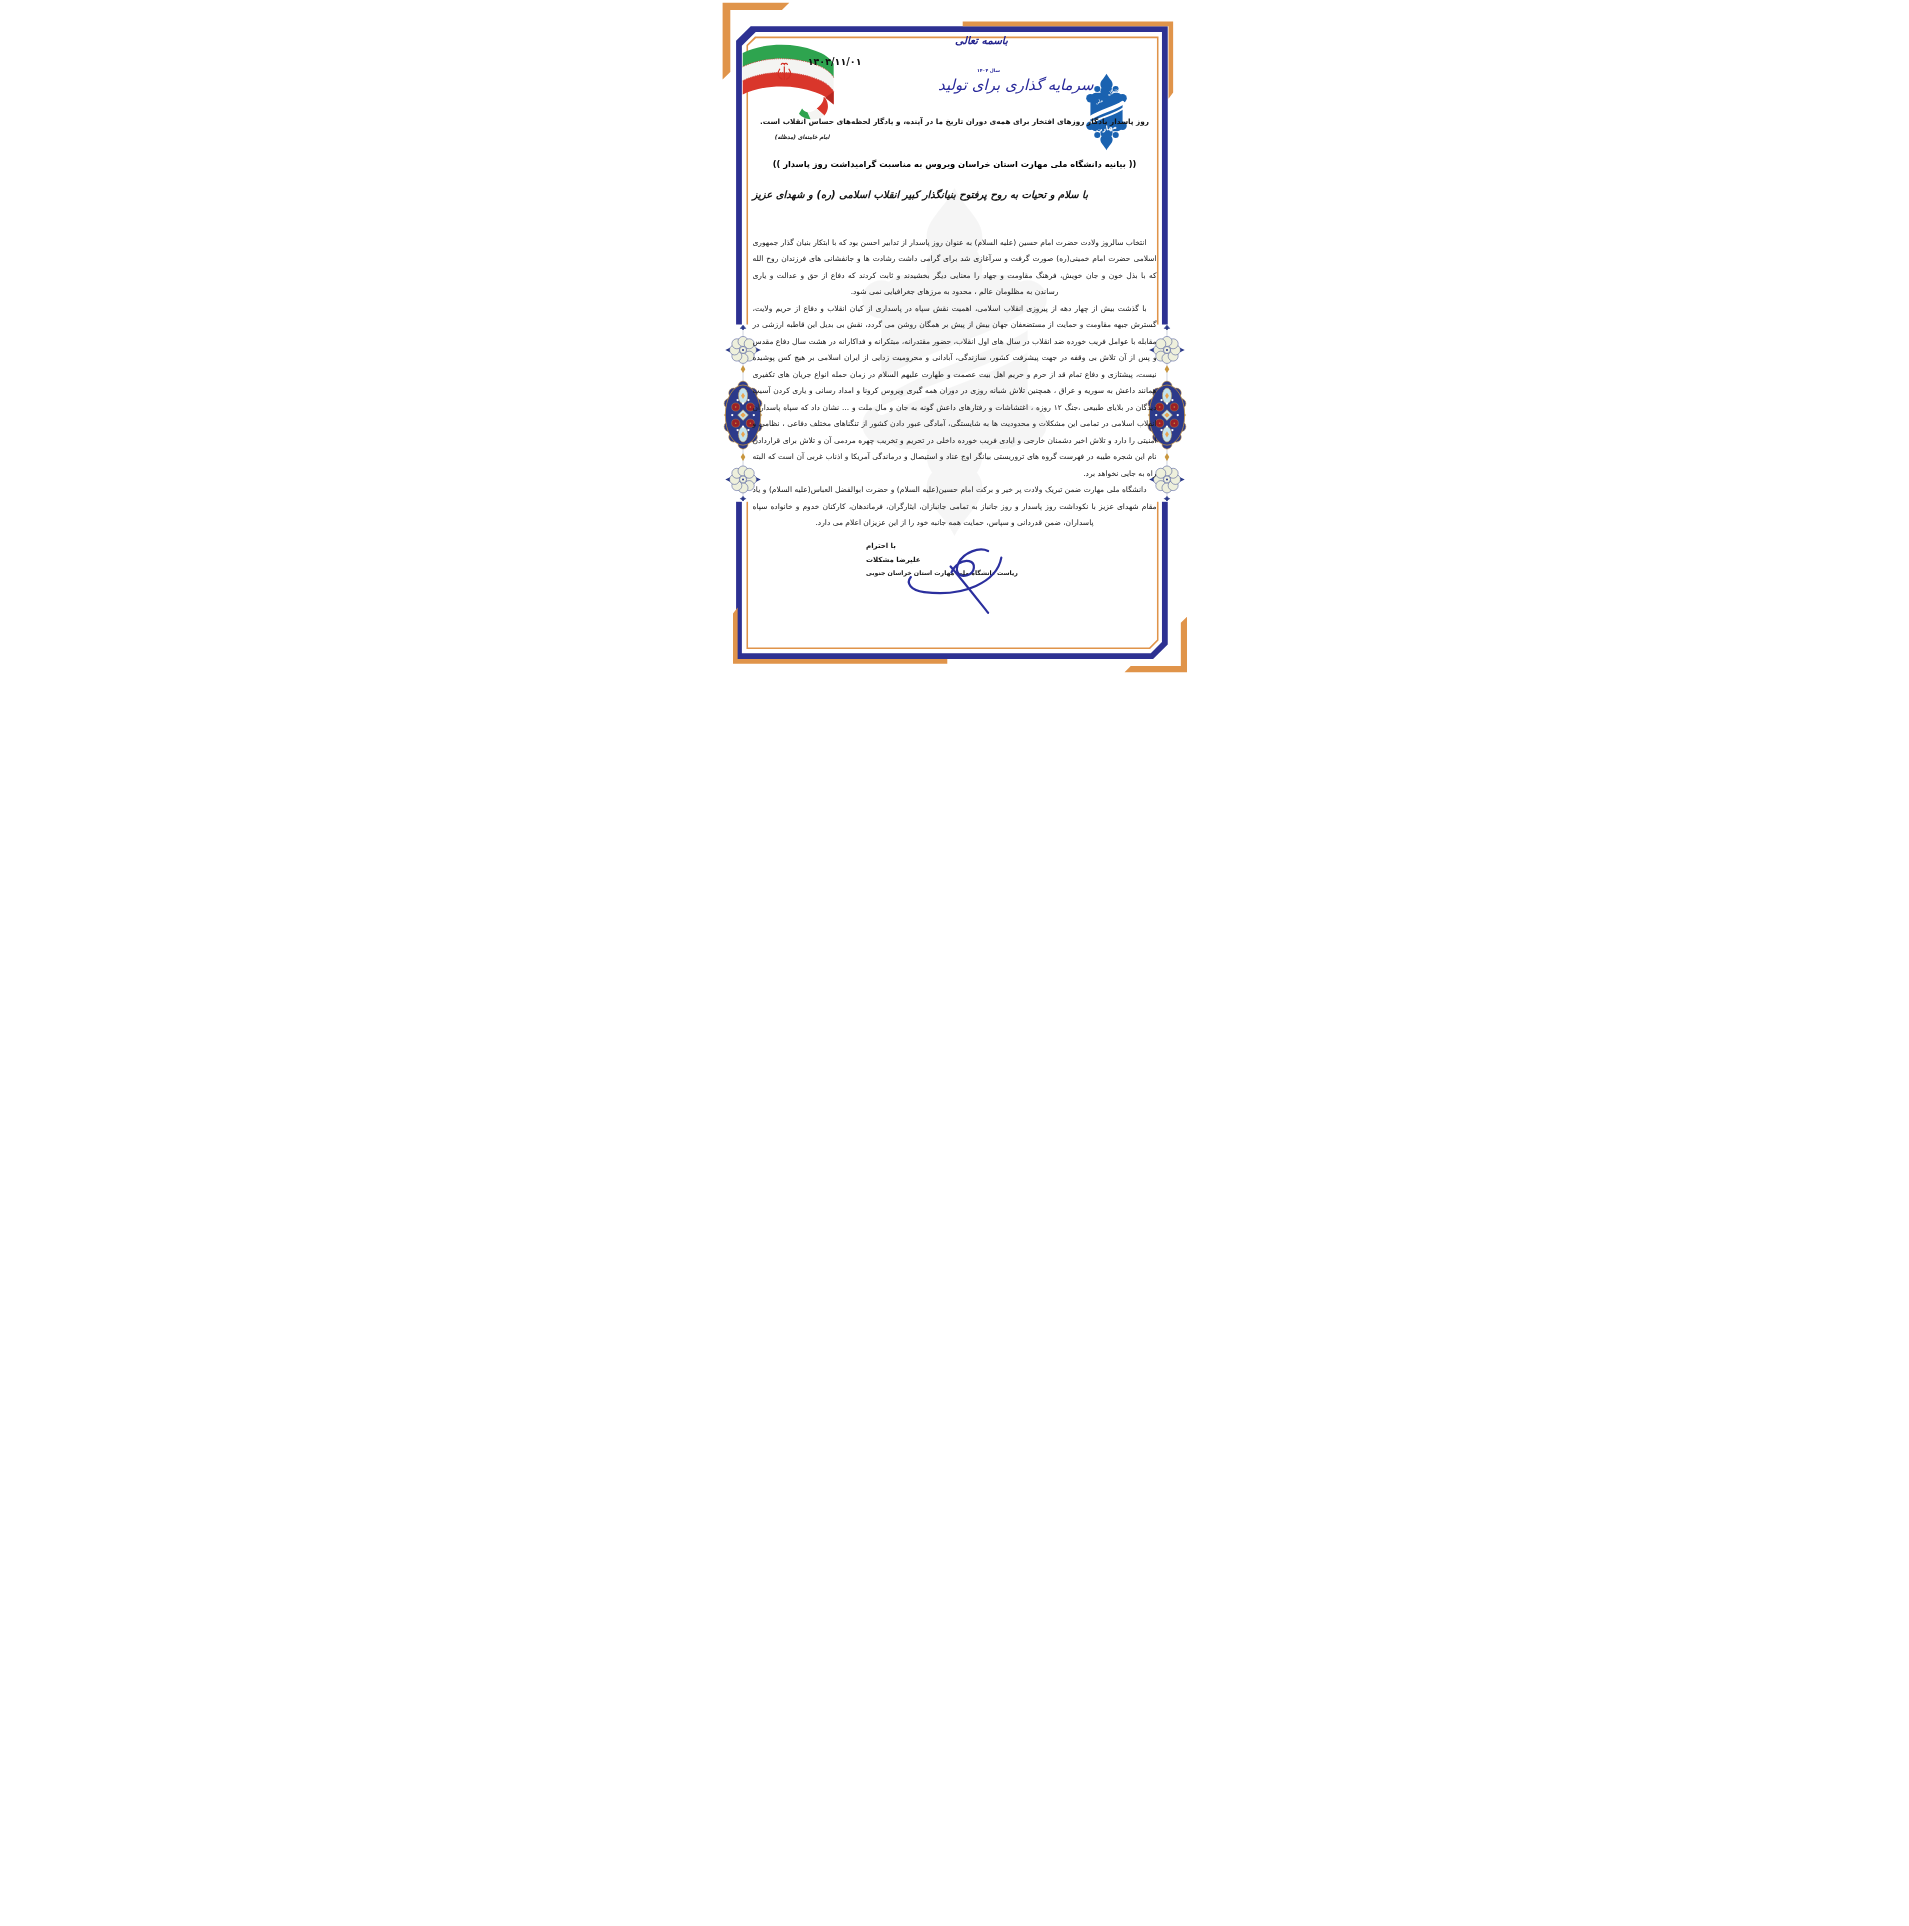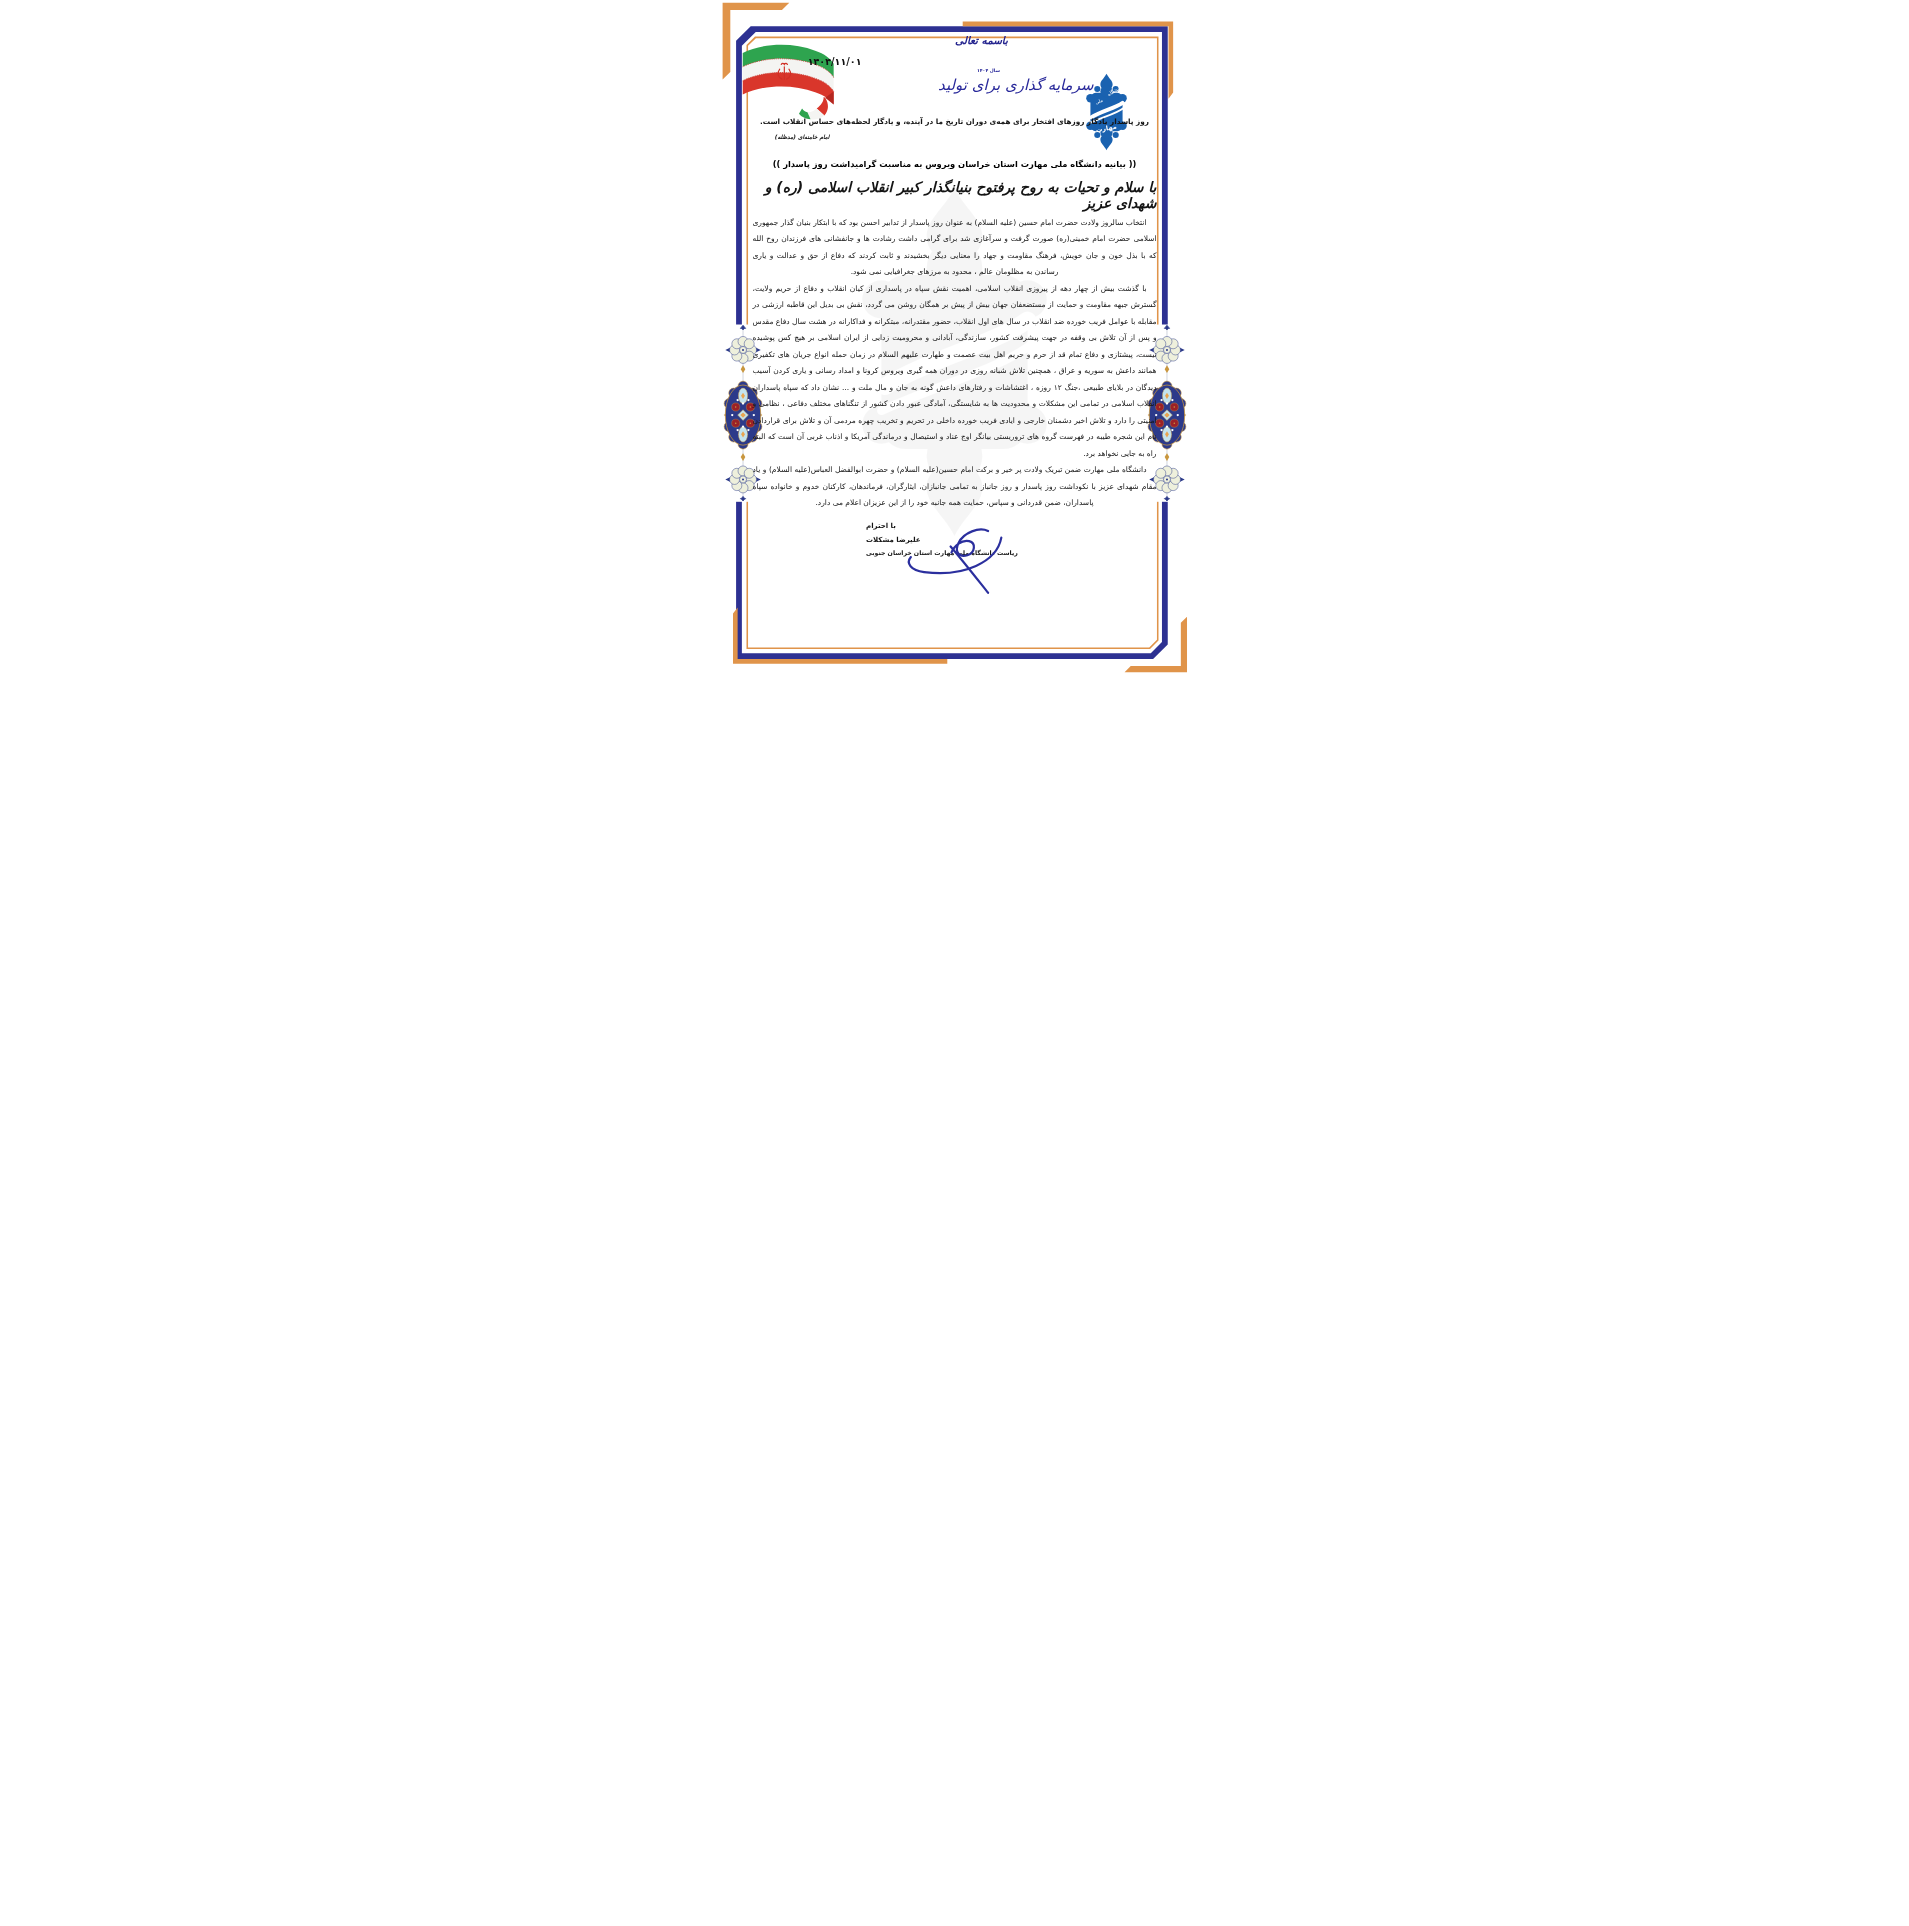--- a/index.html
+++ b/index.html
@@ -16,22 +16,22 @@
   .bismillah{left:189px;top:34px;width:154px;text-align:center;font-size:10.4px;font-weight:bold;
              font-style:italic;color:#23238e;}
   .yeartag{left:250px;top:68px;width:46px;text-align:center;font-size:4.6px;font-weight:bold;color:#28289a;}
   .slogan{left:131px;top:76px;width:247px;text-align:right;font-size:15px;font-weight:normal;
           font-style:italic;color:#28289a;white-space:nowrap;}
   
   .content{position:absolute;left:37px;top:116px;width:404px;z-index:2;direction:rtl;color:#141414;}
   .quote{text-align:center;font-size:7.3px;font-weight:bold;line-height:1.6;}
   .attrib{margin-top:6.2px;text-align:left;padding-left:22.3px;font-size:5.8px;font-weight:bold;font-style:italic;}
   .title{margin-top:19px;text-align:center;font-size:8.3px;font-weight:bold;color:#000;}
-  .salutation{margin-top:10px;text-align:right;font-size:14px;font-weight:bold;font-style:italic;}
-  .bodytext{margin-top:4px;font-size:7.5px;line-height:2.2;text-align:justify;}
+  .salutation{margin-top:20px;text-align:left;font-size:10px;font-weight:bold;font-style:italic;}
+  .bodytext{margin-top:35px;font-size:7.5px;line-height:2.2;text-align:justify;}
   .bodytext p{margin:0;text-indent:10px;}
   .center-last{text-align-last:center;}
   .sigblock{position:relative;margin:10px auto 0 auto;width:177px;text-align:left;}
   .respect{font-size:7px;font-weight:bold;}
   .signame{margin-top:6.2px;font-size:7px;font-weight:bold;}
   .sigrole{margin-top:4.6px;font-size:6.2px;font-weight:bold;}
   .scribble{position:absolute;left:31px;top:-1.5px;width:116px;height:75px;pointer-events:none;}
 </style>
 </head>
 <body>

